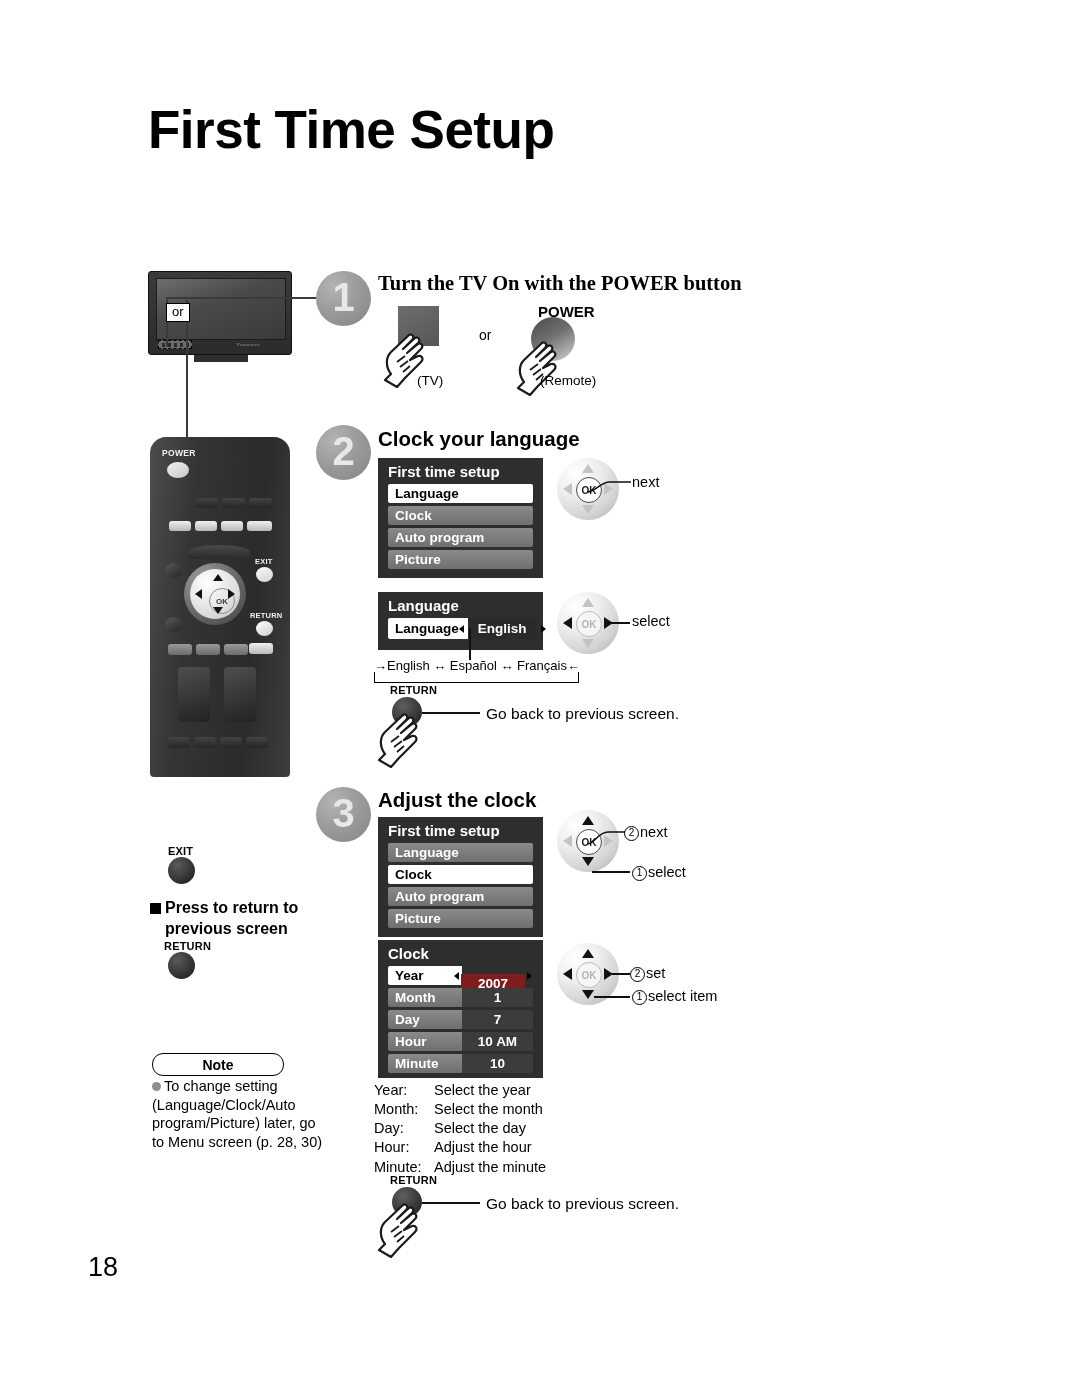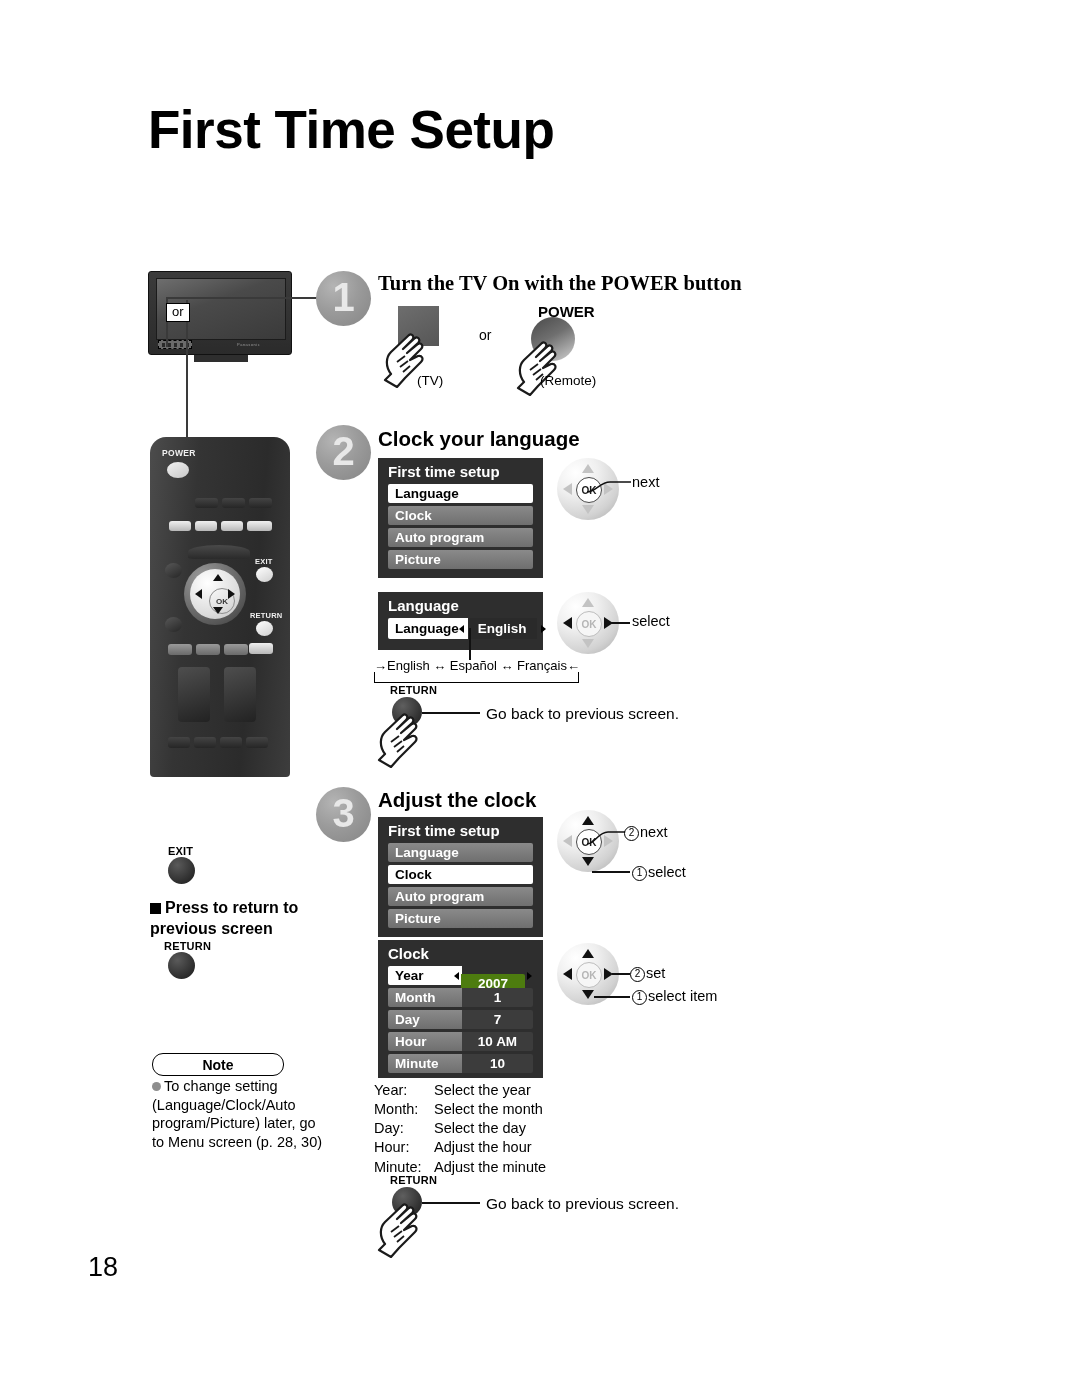--- a/index.html
+++ b/index.html
@@ -297,21 +297,21 @@
   .osd-cell-value {
     flex: 1;
     height: 19px;
     display: flex;
     align-items: center;
     justify-content: center;
     box-sizing: border-box;
     border-radius: 0 2px 2px 0;
   }
   .row-hl .osd-cell-label { background:#fff; color:#000; }
-  .row-hl .osd-cell-value { background:#4d7c0f; color:#fff;margin-top:16px; }
+  .row-hl .osd-cell-value { background:#7f1d1d; color:#fff;margin-top:16px; }
   .row-nm .osd-cell-label { background: linear-gradient(180deg,#8a8a8a,#6f6f6f); color:#fff; }
   .row-nm .osd-cell-value { background: #3c3c3c; color:#fff; }
   .arr-l, .arr-r {
     width: 0; height: 0;
     border-top: 4px solid transparent;
     border-bottom: 4px solid transparent;
     flex: 0 0 auto;
   }
   .arr-l { border-right: 5px solid #000; margin-right: 2px; }
   .arr-r { border-left: 5px solid #000; margin-left: 2px; }
@@ -652,21 +652,21 @@
       <path d="M8,48 L2,54 L14,61 L22,52 L38,36 C41,33 39,29 35,30 L27,34 L38,23 C41,20 38,16 35,18 L24,27 L35,17 C38,14 35,10 32,12 L20,23 L29,14 C32,11 29,7 26,9 L8,26 C3,31 2,40 8,48 Z" fill="#ffffff" stroke="#1a1a1a" stroke-width="2.2" stroke-linejoin="round"></path>
       <path d="M14,36 L22,30 M17,41 L25,35 M20,46 L27,40" fill="none" stroke="#1a1a1a" stroke-width="1.8"></path>
     </svg>
   </div>
 
   <div class="btn-label" style="left:168px; top:845px;">EXIT</div>
   <div class="round-btn" style="left:168px; top:857px;"></div>
 
   <div class="bullet-head" style="left:150px; top:898px;">
     <span class="sq"></span><span>Press to return to</span><br>
-    <span style="">previous screen</span>
+    <span style="margin-left:15px;">previous screen</span>
   </div>
   <div class="btn-label" style="left:164px; top:940px;">RETURN</div>
   <div class="round-btn" style="left:168px; top:952px;"></div>
 
   <div id="note-badge">Note</div>
   <div id="note-text"><span class="dot"></span><span>To change setting (Language/Clock/Auto program/Picture) later, go to Menu screen (p. 28, 30)</span></div>
 
   <div class="step-circle" style="left:316px; top:787px;">3</div>
   <div class="step-heading" style="left:378px; top:788px;">Adjust the clock</div>
 

